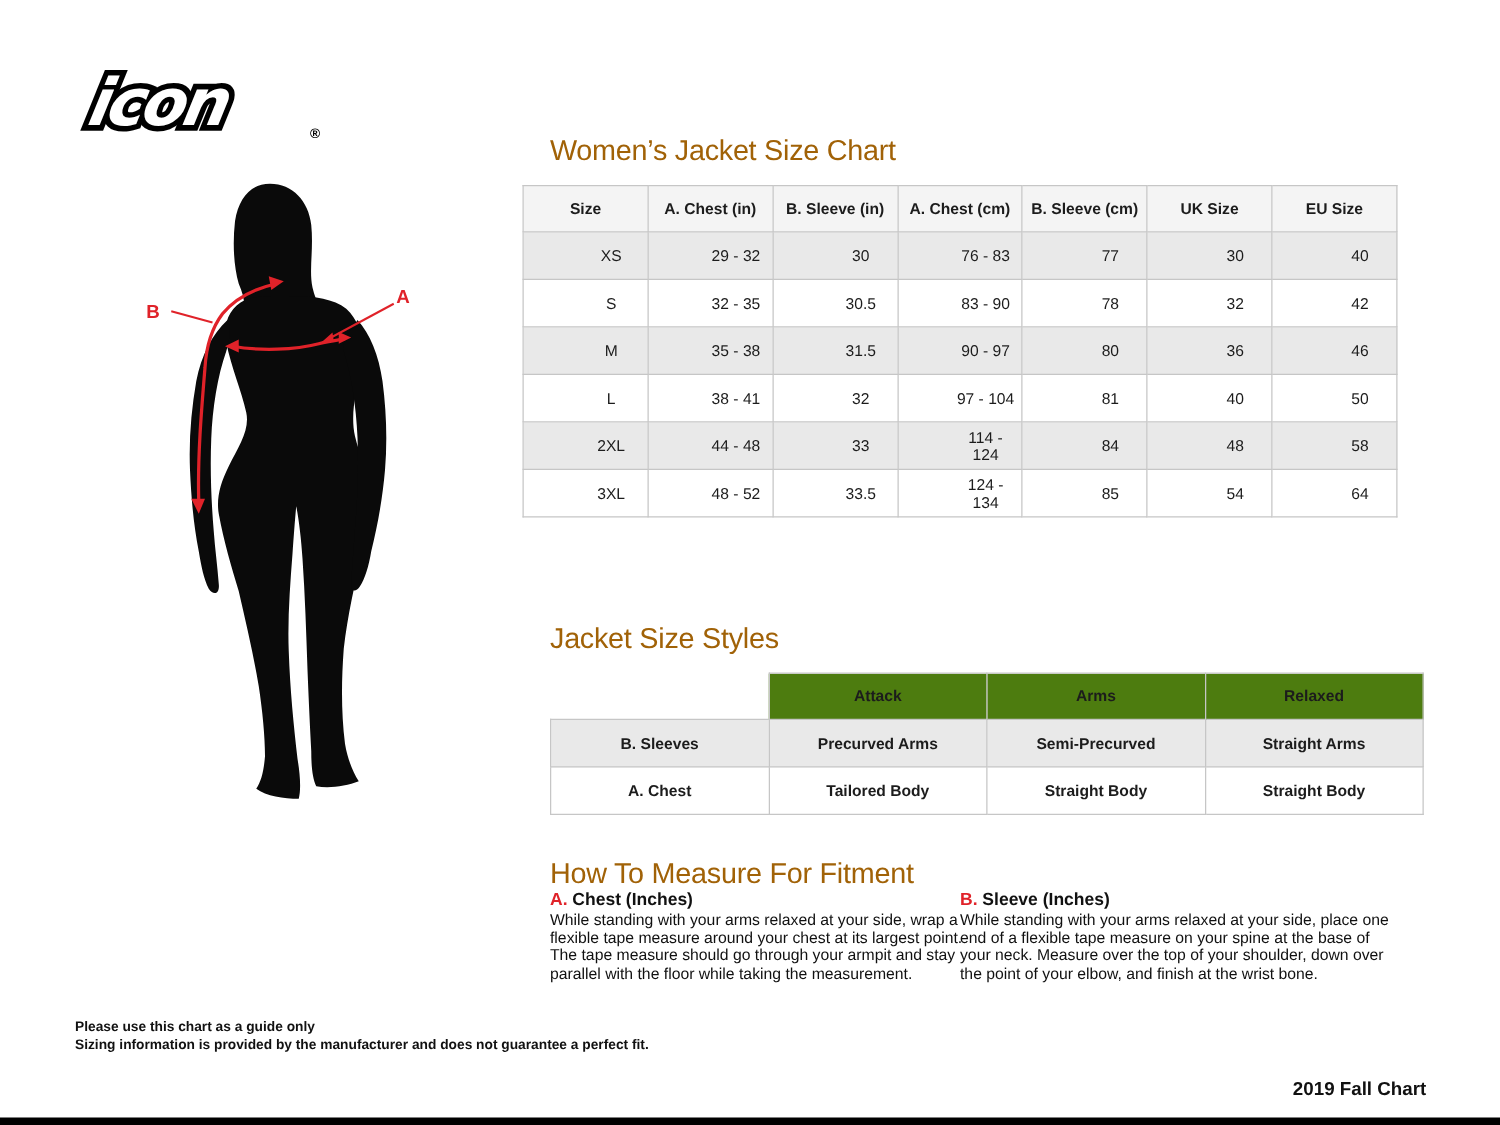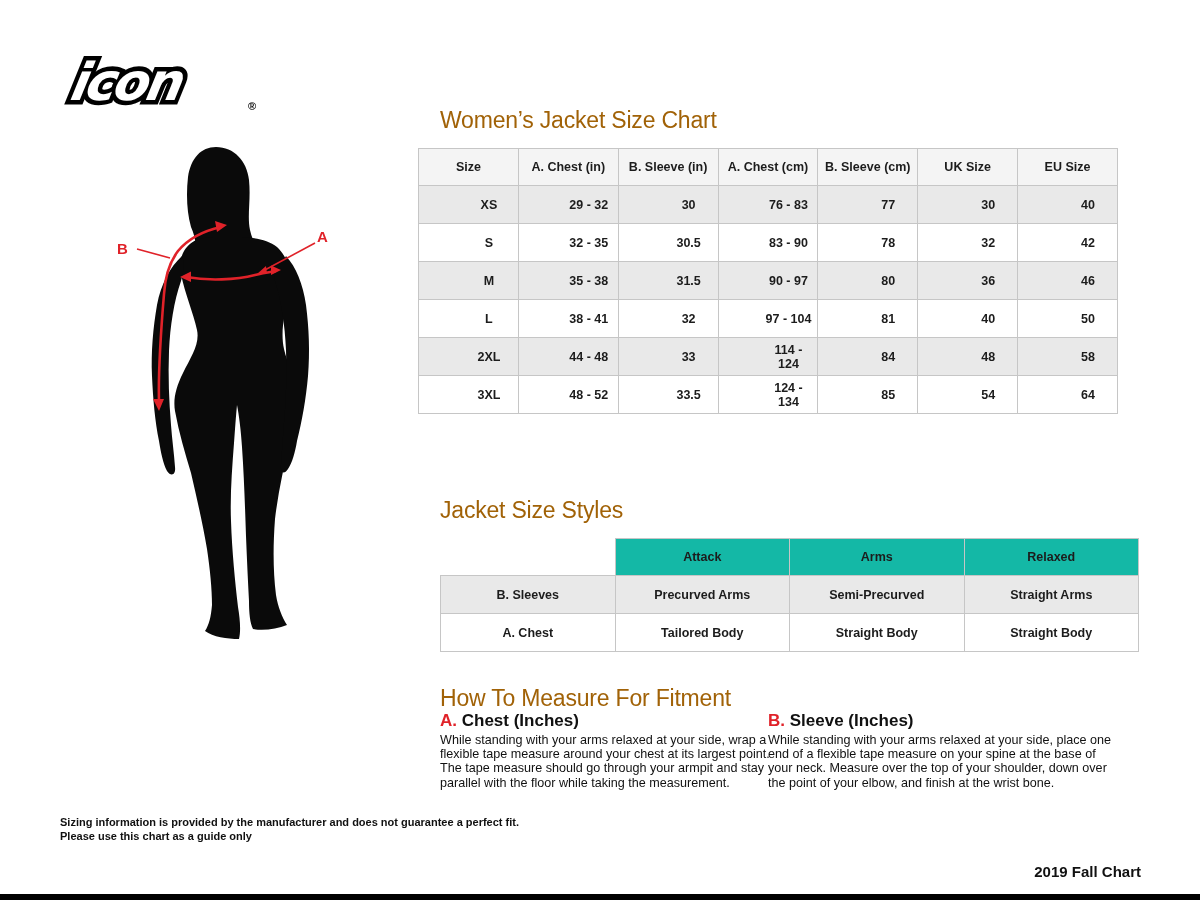--- a/index.html
+++ b/index.html
@@ -36,36 +36,36 @@
   td, th {
     border: 1px solid #c6c6c6;
     font-size: 12.5px;
     text-align: center;
     vertical-align: middle;
     padding: 0 4px;
     color: #1c1c1c;
   }
   #size-table { position: absolute; left: 418px; top: 148px; width: 700px; }
   #size-table th { height: 37px; font-weight: 700; background: #f4f4f4; }
-  #size-table td { height: 38px; font-weight: 700; padding-left: 45px; }
+  #size-table td { height: 38px; font-weight: 400; padding-left: 45px; }
   #size-table tbody tr:nth-child(odd) td { background: #e9e9e9; }
   #size-table tbody tr:nth-child(even) td { background: #ffffff; }
 
   #style-table { position: absolute; left: 440px; top: 538px; width: 699px; }
-  #style-table th { height: 37px; font-weight: 700; background: #14b8a6; }
+  #style-table th { height: 37px; font-weight: 700; background: #4d7c0f; }
   #style-table th.blank { border: none; background: transparent; }
   #style-table td { height: 38px; font-weight: 600; }
   #style-table tbody tr:nth-child(odd) td { background: #e9e9e9; }
   #style-table tbody tr:nth-child(even) td { background: #ffffff; }
 
   
   .measure-col { position: absolute; top: 711px; }
   #measure-a { left: 440px; width: 332px; }
   #measure-b { left: 768px; width: 348px; }
-  .measure-heading { font-size: 17px; font-weight: 700; color: #111111; margin-bottom: 2px; }
+  .measure-heading { font-size: 14px; font-weight: 700; color: #111111; margin-bottom: 2px; }
   .measure-letter { color: var(--accent, #e02229); }
   .measure-body { font-size: 12.6px; line-height: 14.2px; font-weight: 400; color: #111111; }
 
   
   #disclaimer {
     position: absolute; left: 60px; top: 816px;
     font-size: 11px; font-weight: 600; line-height: 13.5px; color: #111111;
   }
   #chart-version {
     position: absolute; right: 59px; top: 863px;
@@ -253,20 +253,20 @@
 
   <div id="measure-b" class="measure-col">
     <div class="measure-heading">
       <span class="measure-letter">B.</span>
       <span>Sleeve (Inches)</span>
     </div>
     <div class="measure-body">While standing with your arms relaxed at your side, place one end of a flexible tape measure on your spine at the base of your neck. Measure over the top of your shoulder, down over the point of your elbow, and finish at the wrist bone.</div>
   </div>
 
   <div id="disclaimer">
+    <div>Please use this chart as a guide only</div>
     <div>Sizing information is provided by the manufacturer and does not guarantee a perfect fit.</div>
-    <div>Please use this chart as a guide only</div>
   </div>
   <div id="chart-version">2019 Fall Chart</div>
 
   <div id="footer-bar"></div>
 
 </div>
 
 </body></html>

